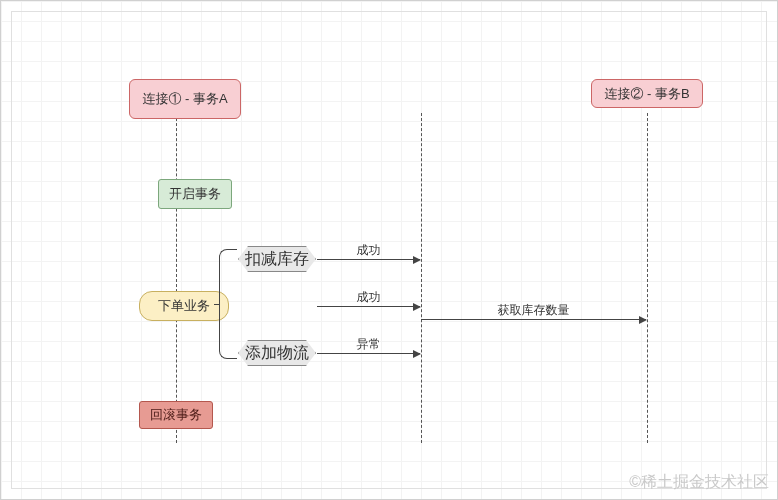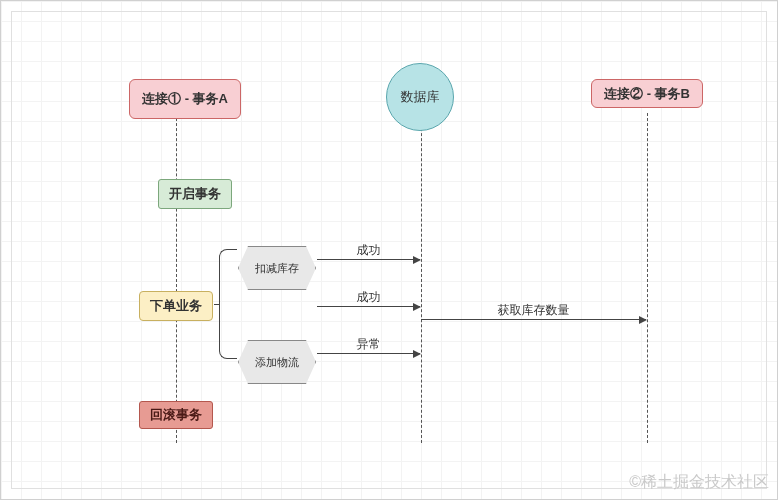--- a/index.html
+++ b/index.html
@@ -39,43 +39,42 @@
 
   .box {
     position: absolute;
     text-align: left;
     border-radius: 6px;
     display: flex;
     align-items: center;
     justify-content: center;
     padding: 13px 6px;
     white-space: nowrap;
-    font-weight: bold;
   }
   .pink { background: #f8cfd3; border: 1px solid #c66; }
   .green { background: #d7ebd7; border: 1px solid #7ca77c; margin-left: 19px; }
   .yellow { background: #fcefc5; border: 1px solid #c8b060; }
   .red { background: #e79b93; border: 1px solid #b4574e; }
   .db {
     position: absolute;
     width: 68px; height: 68px;
     border-radius: 50%;
     background: #b7e3e6;
     border: 1px solid #5aa6ad;
     display:flex;align-items:center;justify-content:center;
   }
 
   .hex {
     position: absolute;
-    width: 78px; height: 44px;
+    width: 78px; height: 26px;
     background: #e8e8e8;
     border: 1px solid #888;
     display:flex;align-items:center;justify-content:center;
     clip-path: polygon(10px 0, calc(100% - 10px) 0, 100% 50%, calc(100% - 10px) 100%, 10px 100%, 0 50%);
-    font-size: 11px;
+    font-size: 16px;
   }
 
   .msg {
     position: absolute;
     height: 0;
     border-top: 1px solid #444;
   }
   .msg .lbl {
     position: absolute;
     top: -18px;
@@ -123,26 +122,25 @@
 </head>
 <body>
 
 <div class="canvas">
 
   <div class="lifeline ll-a"></div>
   <div class="lifeline ll-db"></div>
   <div class="lifeline ll-b"></div>
 
   <div class="box pink" style="left:128px;top:78px;width:112px;height:40px">连接① - 事务A</div>
-  <div class="db" style="left:385px;top:62px">数据库</div>
   <div class="box pink" style="left:590px;top:78px;width:112px;height:29px">连接② - 事务B</div>
 
   <div class="box green" style="left:138px;top:178px;width:74px;height:30px;border-radius:3px">开启事务</div>
 
-  <div class="box yellow" style="left:138px;top:290px;width:74px;height:30px;border-radius:4px">下单业务</div>
+  <div class="box yellow" style="left:138px;top:290px;width:90px;height:30px;border-radius:13px">下单业务</div>
 
   <div class="box red" style="left:138px;top:400px;width:74px;height:24px;border-radius:3px;color:#4a1a16">回滚事务</div>
 
   <div class="brace" style="left:218px;top:248px;height:110px"></div>
 
   <div class="hex" style="left:237px;top:245px">扣减库存</div>
   <div class="hex" style="left:237px;top:339px">添加物流</div>
 
   <div class="msg" style="left:316px;top:258px;width:103px">
     <span class="lbl">成功</span>

